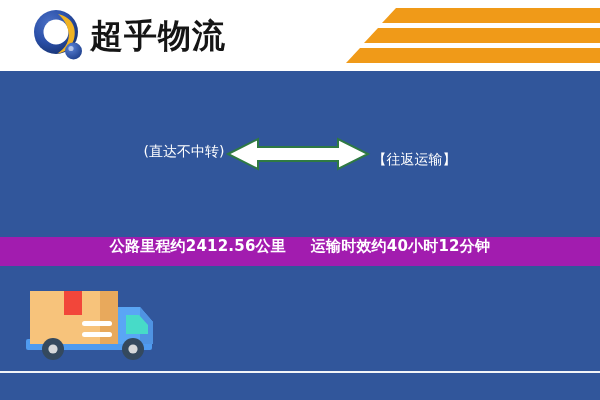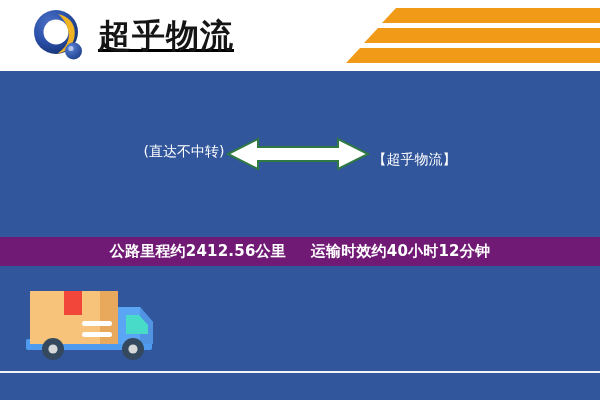--- a/index.html
+++ b/index.html
@@ -40,25 +40,23 @@
   }
 
   .logo-mark {
     position: relative;
     width: 60px;
     height: 56px;
     flex: 0 0 auto;
   }
 
   .brand-text {
-    margin-left: 8px;
     display: flex;
     flex-direction: column;
     justify-content: center;
-    text-decoration: underline;
   }
 
   .brand-cn {
     font-family: "DejaVu Sans", "Liberation Sans", sans-serif;
     font-size: 33px;
     font-weight: bold;
     color: #151515;
     line-height: 1.05;
     letter-spacing: 1px;
     white-space: nowrap;
@@ -128,23 +126,22 @@
 
   .arrow-svg { display: block; }
 
   
   .info-bar {
     position: absolute;
     left: 0;
     top: 237px;
     width: 600px;
     height: 29px;
-    background: #701a75;
-    display: flex;
-    align-items: center;
+    background: #a21caf;
+    display: flex;
     justify-content: center;
   }
 
   .info-bar-text {
     font-family: "DejaVu Sans", "Liberation Sans", sans-serif;
     font-size: 15px;
     font-weight: bold;
     color: #ffffff;
     white-space: nowrap;
     letter-spacing: 0.2px;
@@ -241,21 +238,21 @@
 
     <div class="arrow-col">
       <div class="arrow-note top">(直达不中转)</div>
 
       <div>
         <svg class="arrow-svg" width="148" height="36" viewBox="0 0 148 36" aria-hidden="true">
           <path d="M4,18 L34,3 L34,11 L114,11 L114,3 L144,18 L114,33 L114,25 L34,25 L34,33 Z" fill="#ffffff" stroke="#2f7a43" stroke-width="2" stroke-linejoin="miter"></path>
         </svg>
       </div>
 
-      <div class="arrow-note bottom">【超乎物流】</div>
+      <div class="arrow-note bottom">【往返运输】</div>
     </div>
 
   </div>
 
   <div class="info-bar">
     <div class="info-bar-text">
       <span>公路里程约2412.56公里</span>
       <span class="info-gap"></span>
       <span>运输时效约40小时12分钟</span>
     </div>

